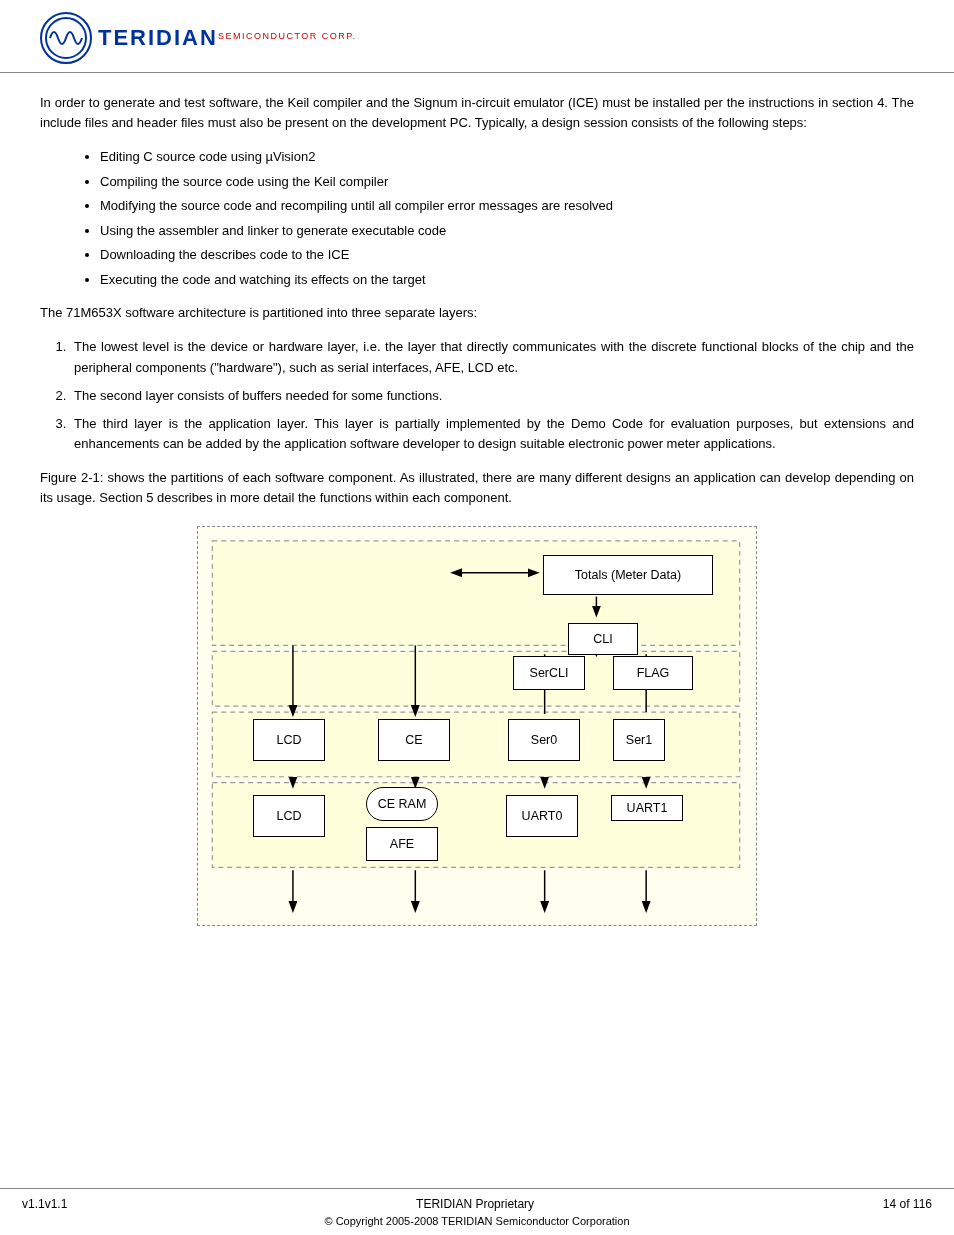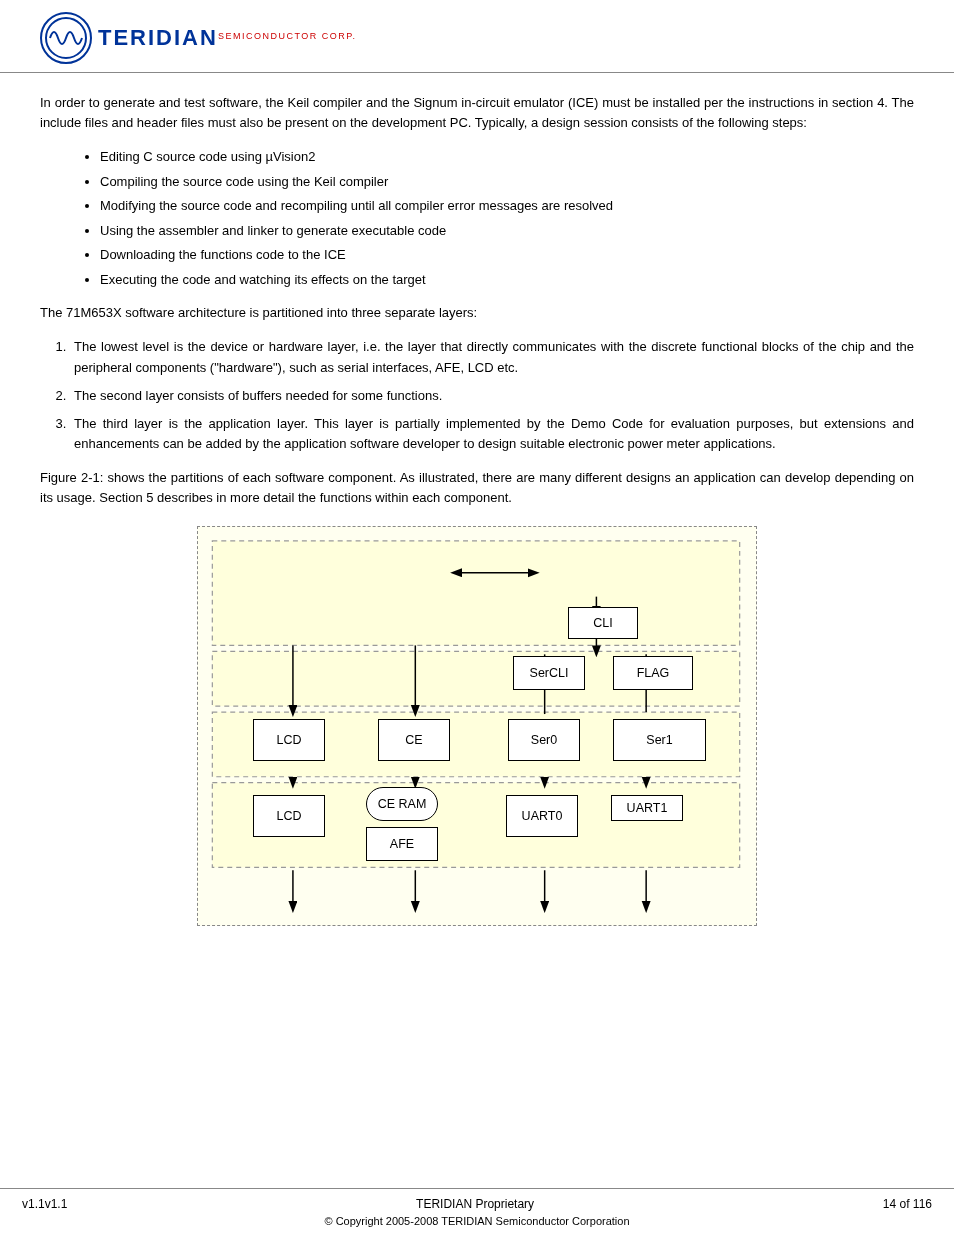--- a/index.html
+++ b/index.html
@@ -173,21 +173,21 @@
 
 <div class="content">
 
   <p class="body-text">In order to generate and test software, the Keil compiler and the Signum in-circuit emulator (ICE) must be installed per the instructions in section 4. The include files and header files must also be present on the development PC. Typically, a design session consists of the following steps:</p>
 
   <ul class="bullet-list">
     <li>Editing C source code using µVision2</li>
     <li>Compiling the source code using the Keil compiler</li>
     <li>Modifying the source code and recompiling until all compiler error messages are resolved</li>
     <li>Using the assembler and linker to generate executable code</li>
-    <li>Downloading the functions code to the ICE</li>
+    <li>Downloading the describes code to the ICE</li>
     <li>Executing the code and watching its effects on the target</li>
   </ul>
 
   <p class="body-text">The 71M653X software architecture is partitioned into three separate layers:</p>
 
   <ol class="numbered-list">
     <li>The lowest level is the device or hardware layer, i.e. the layer that directly communicates with the discrete functional blocks of the chip and the peripheral components ("hardware"), such as serial interfaces, AFE, LCD etc.</li>
     <li>The second layer consists of buffers needed for some functions.</li>
     <li>The third layer is the application layer. This layer is partially implemented by the Demo Code for evaluation purposes, but extensions and enhancements can be added by the application software developer to design suitable electronic power meter applications.</li>
   </ol>
@@ -244,22 +244,25 @@
         <line x1="348" y1="255" x2="348" y2="260" stroke="#000" stroke-width="1.5" marker-end="url(#arrowEnd)"></line>
         <line x1="348" y1="345" x2="348" y2="385" stroke="#000" stroke-width="1.5" marker-end="url(#arrowEnd)"></line>
 
         <line x1="450" y1="186" x2="450" y2="140" stroke="#000" stroke-width="1.5"></line>
         <line x1="450" y1="128" x2="450" y2="140" stroke="#000" stroke-width="1.5" marker-end="url(#arrowEnd)"></line>
         <line x1="450" y1="255" x2="450" y2="260" stroke="#000" stroke-width="1.5" marker-end="url(#arrowEnd)"></line>
         <line x1="450" y1="345" x2="450" y2="385" stroke="#000" stroke-width="1.5" marker-end="url(#arrowEnd)"></line>
       </svg>
 
 
-
-      <div class="diag-box" style="left:370px; top:80px; width:70px; height:32px;">
+      <div class="diag-box" style="left:345px; top:28px; width:170px; height:40px;">
+        <span>Totals (Meter Data)</span>
+      </div>
+
+      <div class="diag-box" style="left:370px; top:96px; width:70px; height:32px;">
         <span>CLI</span>
       </div>
 
       <div class="diag-box" style="left:315px; top:129px; width:72px; height:34px;">
         <span>SerCLI</span>
       </div>
 
       <div class="diag-box" style="left:415px; top:129px; width:80px; height:34px;">
         <span>FLAG</span>
       </div>
@@ -269,21 +272,21 @@
       </div>
 
       <div class="diag-box" style="left:180px; top:192px; width:72px; height:42px;">
         <span>CE</span>
       </div>
 
       <div class="diag-box" style="left:310px; top:192px; width:72px; height:42px;">
         <span>Ser0</span>
       </div>
 
-      <div class="diag-box" style="left:415px; top:192px; width:93px; height:42px;justify-content:center;">
+      <div class="diag-box" style="left:415px; top:192px; width:52px; height:42px;justify-content:center;">
         <span>Ser1</span>
       </div>
 
       <div class="diag-box" style="left:55px; top:268px; width:72px; height:42px;">
         <span>LCD</span>
       </div>
 
       <div class="diag-box" style="left:168px; top:260px; width:72px; height:34px;border-radius:17px;">
         <span>CE RAM</span>
       </div>

